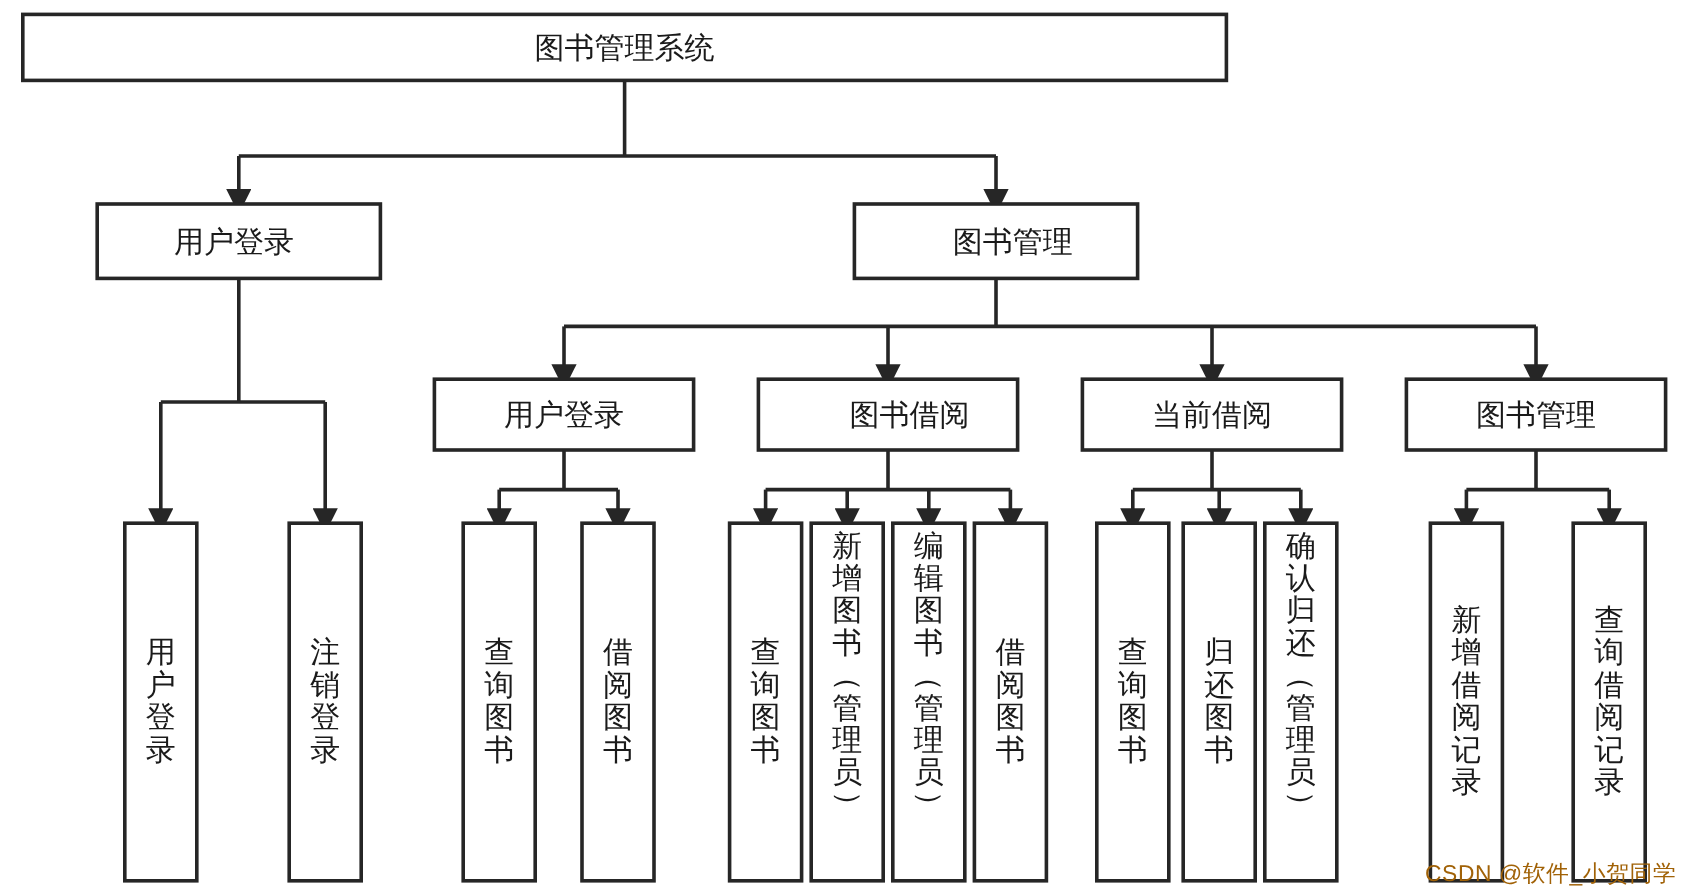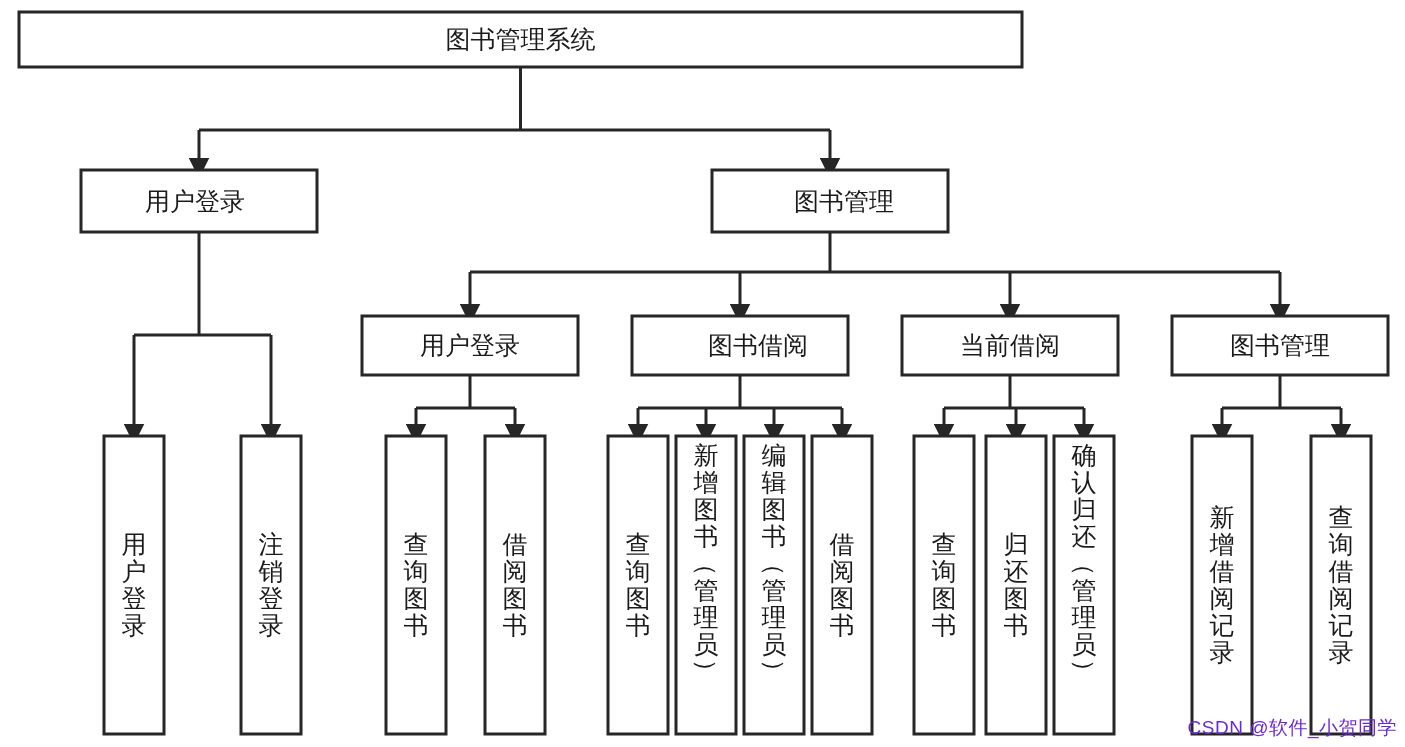--- a/index.html
+++ b/index.html
@@ -39,21 +39,21 @@
   .arrow-head {
     fill: #262626;
     stroke: none;
   }
   .watermark {
     position: absolute;
     right: 8px;
     bottom: 6px;
     font-family: "Liberation Sans", "DejaVu Sans", sans-serif;
     font-size: 19px;
-    color: #6d28d9;
+    color: #a16207;
     white-space: nowrap;
     letter-spacing: 0.5px;
     user-select: none;
   }
   .vtext-wrap {
     position: absolute;
     display: flex;
     flex-direction: column;
     align-items: center;
     justify-content: flex-start;

